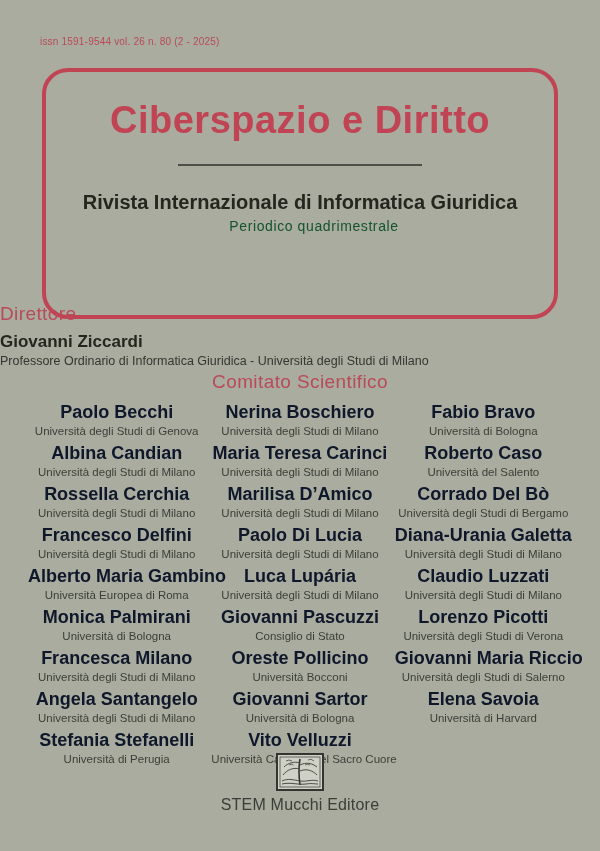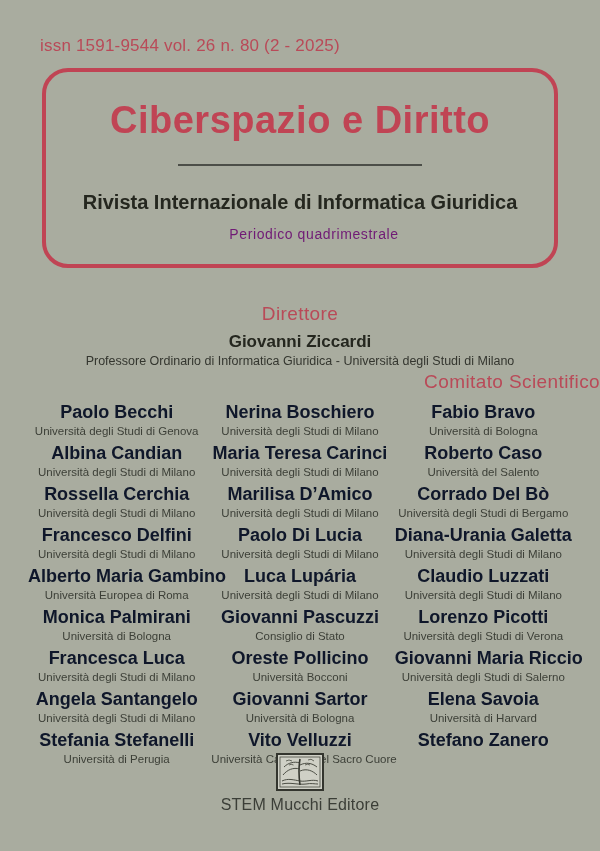--- a/index.html
+++ b/index.html
@@ -6,64 +6,63 @@
   html, body { width:600px; height:851px; }
   body {
     position:relative;
     background:#a9ac9f;
     font-family:"Liberation Sans", sans-serif;
     color:#2c2e28;
     overflow:hidden;
   }
   .issn {
     position:absolute; top:36px; left:40px;
-    font-size:17px; color:#b94a58; letter-spacing:0.2px;
+    font-size:10px; color:#b94a58; letter-spacing:0.2px;
   }
   .title-box {
     position:absolute; top:68px; left:42px;
-    width:516px; height:200px;
+    width:516px; height:251px;
     border:4px solid #c04454; border-radius:26px;
     text-align:center;
   }
   .journal-title {
     margin-top:26px;
     font-size:38px; font-weight:bold; color:#c04454;
     letter-spacing:0.5px; line-height:44px; white-space:nowrap;
   }
   .title-divider {
     width:244px; height:2px; background:#4c4e48;
     margin:22px auto 24px auto;
   }
   .journal-subtitle {
     font-size:20px; font-weight:bold; color:#25271f;
     line-height:24px; white-space:nowrap;
   }
   .journal-tagline {
-    margin-top:12px;
-    font-size:14px; color:#701a75; letter-spacing:0.6px;padding-left:28px;
+    margin-top:4px;
+    font-size:14px; color:#14532d; letter-spacing:0.6px;padding-left:28px;
   }
   .director-section {
     position:absolute; top:303px; left:0; right:0;
-    text-align:center;
   }
   .section-heading {
     font-size:19px; color:#b94a58; letter-spacing:0.4px;
     line-height:22px;
   }
   .director-name {
     margin-top:7px;
     font-size:17px; font-weight:bold; color:#25271f; line-height:19px;
   }
   .director-affiliation {
     margin-top:2px;
     font-size:12.5px; color:#34362f; line-height:16px;
   }
   .committee-heading {
     position:absolute; top:371px; left:0; right:0;
-    text-align:right;
+    text-align:center;
   }
   .committee-grid {
     position:absolute; top:404px; left:28px; right:28px;
     display:grid; grid-template-columns:repeat(3, 1fr);
     row-gap:7px; column-gap:6px;
     text-align:center;
   }
   .member { min-width:0; }
   .member-name {
     font-size:18px; font-weight:bold; color:#0f172a;
@@ -187,21 +186,21 @@
     <div class="member-name">Giovanni Pascuzzi</div>
     <div class="member-affiliation">Consiglio di Stato</div>
   </div>
 
   <div class="member">
     <div class="member-name">Lorenzo Picotti</div>
     <div class="member-affiliation">Università degli Studi di Verona</div>
   </div>
 
   <div class="member">
-    <div class="member-name">Francesca Luca</div>
+    <div class="member-name">Francesca Milano</div>
     <div class="member-affiliation">Università degli Studi di Milano</div>
   </div>
 
   <div class="member">
     <div class="member-name">Oreste Pollicino</div>
     <div class="member-affiliation">Università Bocconi</div>
   </div>
 
   <div class="member">
     <div class="member-name">Giovanni Maria Riccio</div>
@@ -227,21 +226,20 @@
     <div class="member-name">Stefania Stefanelli</div>
     <div class="member-affiliation">Università di Perugia</div>
   </div>
 
   <div class="member">
     <div class="member-name">Vito Velluzzi</div>
     <div class="member-affiliation">Università Cattolica del Sacro Cuore</div>
   </div>
 
   <div class="member">
-    <div class="member-name">Stefano Zanero</div>
   </div>
 </div>
 
 <div class="publisher-footer">
   <svg class="emblem" width="48" height="38" viewBox="0 0 48 38" xmlns="http://www.w3.org/2000/svg">
     <rect x="1" y="1" width="46" height="36" fill="#cfd0c6" stroke="#33352e" stroke-width="2"></rect>
     <rect x="4" y="4" width="40" height="30" fill="none" stroke="#4a4c42" stroke-width="0.8"></rect>
     <path d="M24 6 C23 12 22 18 24 32" stroke="#33352e" stroke-width="1.6" fill="none"></path>
     <path d="M24 10 C18 8 12 10 8 14 M24 12 C30 9 36 10 41 14 M24 16 C17 14 11 17 7 22 M24 18 C31 15 37 18 41 22" stroke="#3c3e35" stroke-width="0.9" fill="none"></path>
     <path d="M6 28 C12 25 18 27 24 28 C30 29 36 26 42 28 M6 31 C14 29 22 32 30 31 C35 30 39 31 42 31" stroke="#3c3e35" stroke-width="0.9" fill="none"></path>

